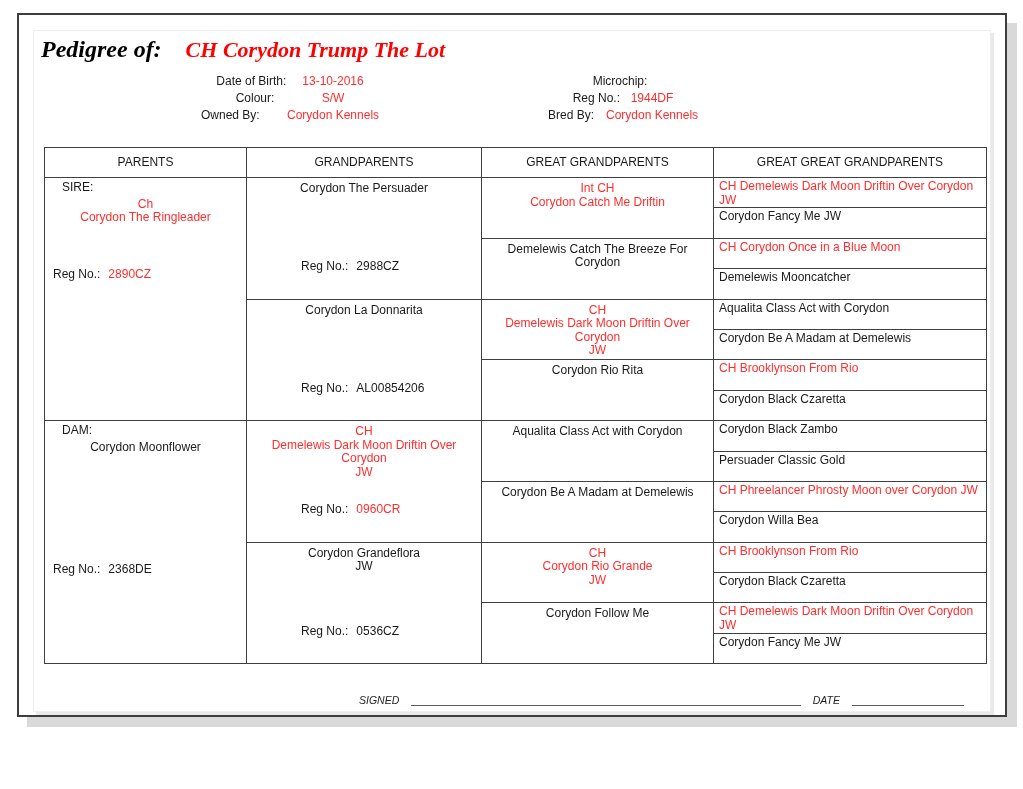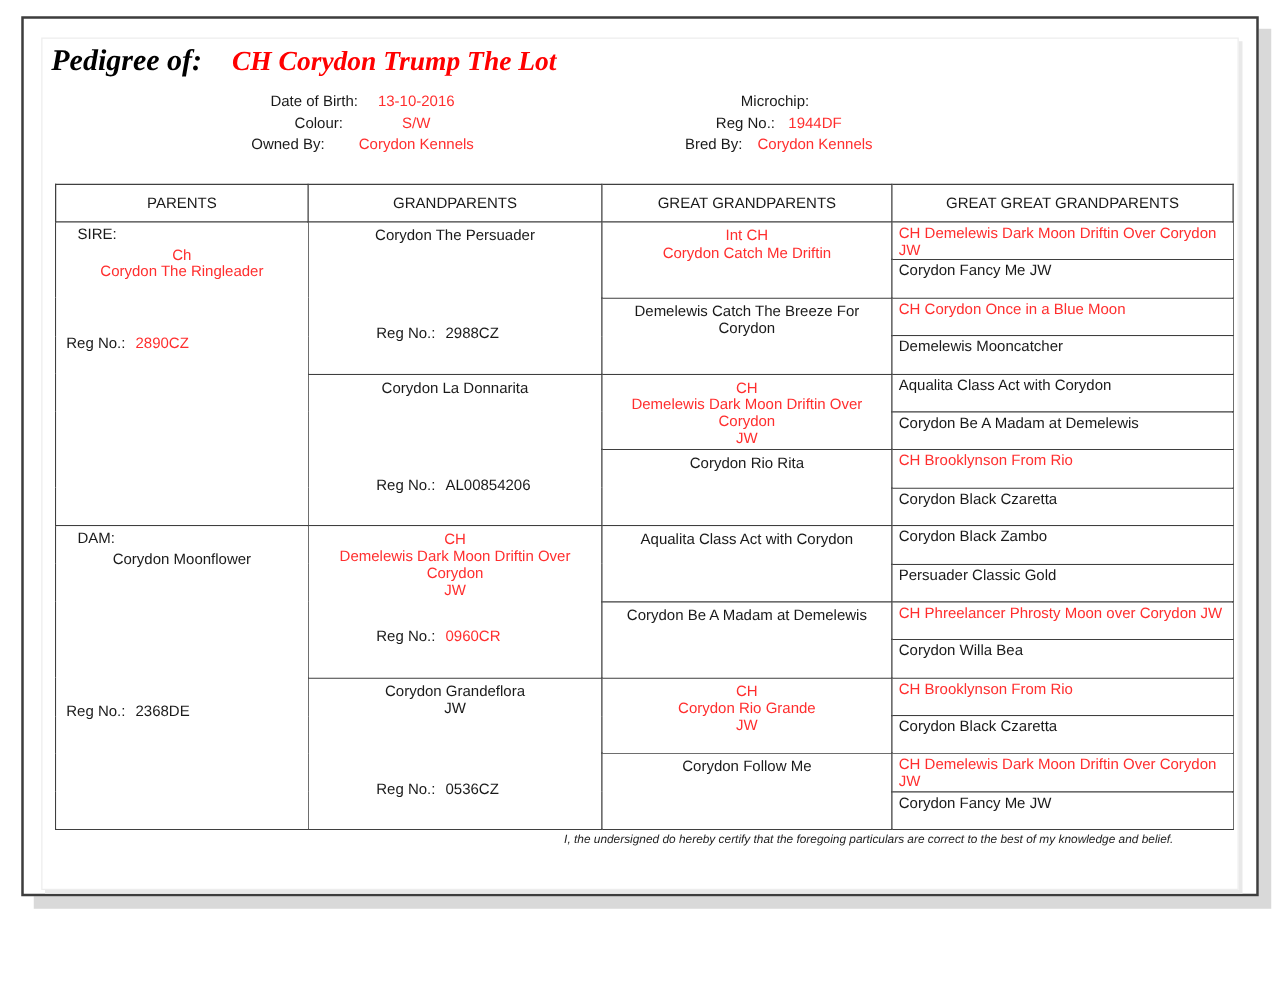--- a/index.html
+++ b/index.html
@@ -286,17 +286,22 @@
           </td>
         </tr>
         <tr>
           <td class="ggg-cell">
             <div class="ggg-name" data-color="black">Corydon Fancy Me JW</div>
           </td>
         </tr>
       </tbody>
     </table>
 
-    <div class="cert">I, the undersigned do hereby certify that the foregoing particulars are correct to the best of my knowledge and belief.</div>
-
+
+    <div class="sign-row">
+      <span>SIGNED</span>
+      <span class="sign-line line-signed"></span>
+      <span>DATE</span>
+      <span class="sign-line line-date"></span>
+    </div>
 
   </div>
 </div>
 
 </body></html>

